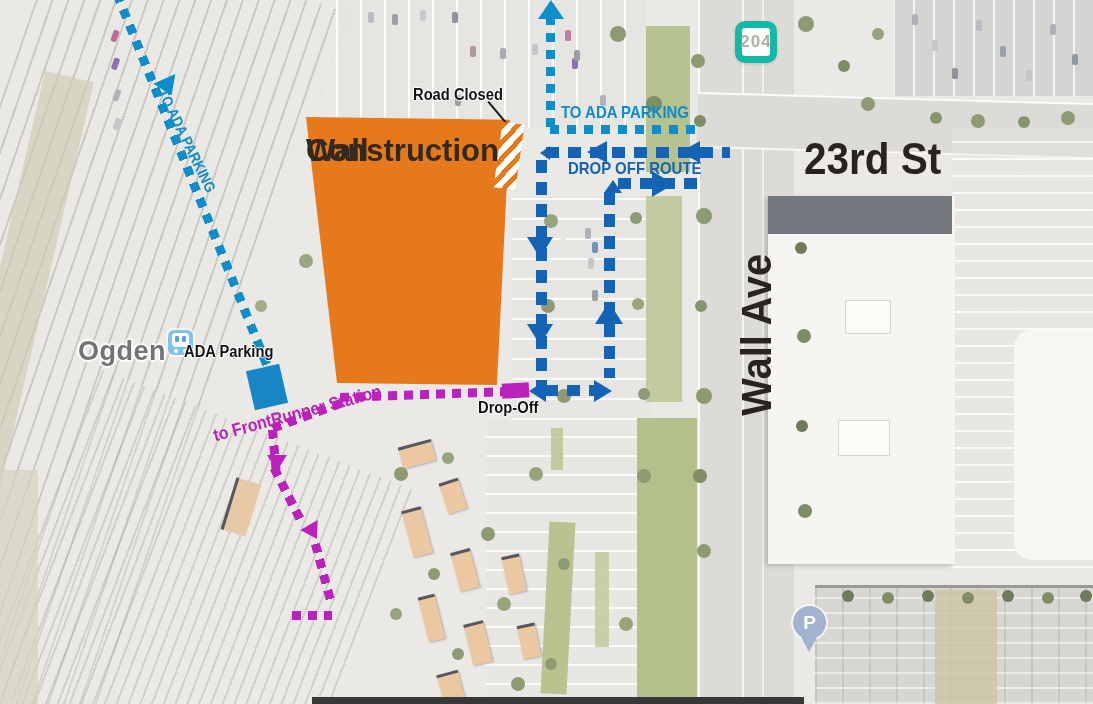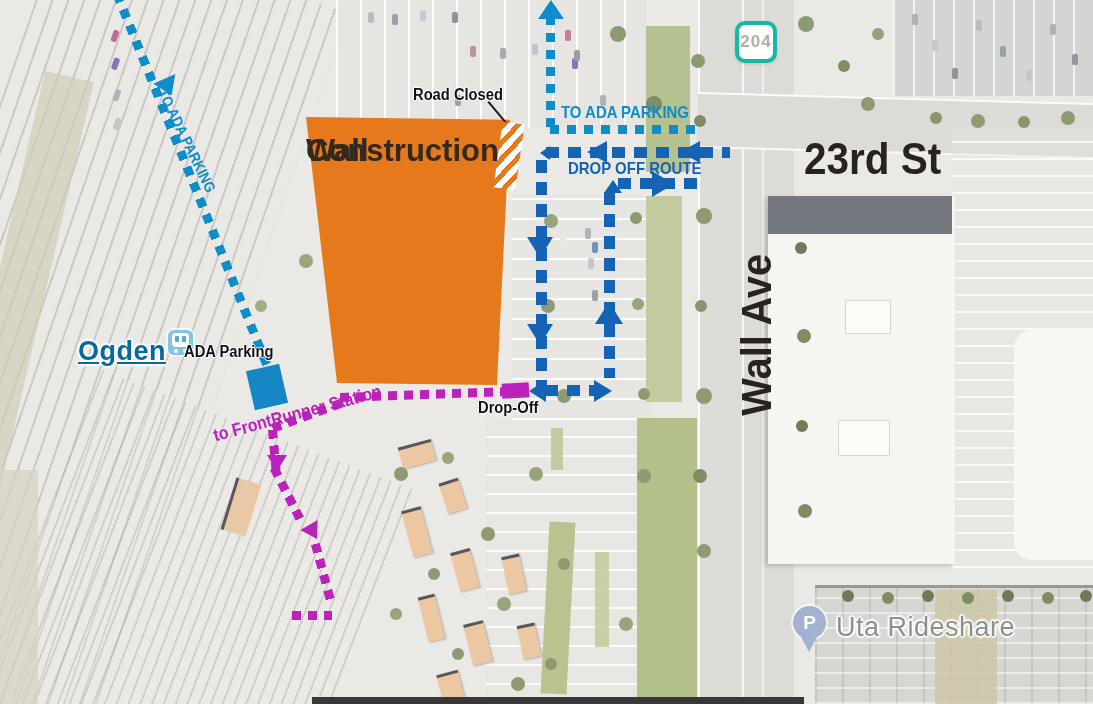--- a/index.html
+++ b/index.html
@@ -76,23 +76,23 @@
       600px 95px #b0b3ba,455px 95px #9aa0a8,912px 14px #aeb1b6,932px 40px #c5c7ca,952px 68px #8e939b,
       976px 20px #b9bcc2,1000px 46px #9aa0a8,1026px 70px #c5c7ca,1050px 24px #aeb1b6,1072px 54px #9099a2,
       585px 228px #b0b3ba,588px 258px #c5c7ca,560px 235px #e8e8e6,592px 290px #9aa0a8,592px 242px #6d93c0;}
   .cars-left{left:112px;top:30px;width:6px;height:12px;border-radius:2px;background:#c06a9a;transform:rotate(20deg);
     box-shadow:10px 26px #8f6fb5,22px 55px #b0b3ba,32px 82px #c5c7ca;}
   .bottom-bar{left:312px;top:697px;width:492px;height:7px;background:#383838;}
 
   
   .gmap{font-weight:700;letter-spacing:.5px;
     text-shadow:-2px 0 2px #fff,2px 0 2px #fff,0 -2px 2px #fff,0 2px 2px #fff,-1px -1px 1px #fff,1px 1px 1px #fff;}
-  .ogden{left:78px;top:336px;font-size:27px;color:#0369a1;text-decoration:underline;}
+  .ogden{left:78px;top:336px;font-size:27px;color:#737373;}
   .rideshare{left:836px;top:612px;font-size:27px;color:#8f8f8f;font-weight:400;letter-spacing:.5px;}
-  .shield{left:735px;top:21px;width:42px;height:42px;background:#fdfdfb;border:4px solid #14b8a6;border-radius:10px;
+  .shield{left:735px;top:21px;width:42px;height:42px;background:#fdfdfb;border:7px solid #14b8a6;border-radius:10px;
     box-shadow:0 1px 3px rgba(150,148,140,.4);color:#b3afa7;font-size:17px;font-weight:700;letter-spacing:1px;
     display:flex;align-items:center;justify-content:center;}
   .pin{left:793px;top:606px;width:33px;height:33px;border-radius:50%;background:#a3b3cf;
     box-shadow:0 0 0 2px rgba(255,255,255,.7);color:#fff;font-weight:700;font-size:19px;
     display:flex;align-items:center;justify-content:center;}
   .pin-tail{left:801px;top:637px;width:0;height:0;border-left:8px solid transparent;border-right:8px solid transparent;
     border-top:15px solid #a3b3cf;}
 
   
   .street{color:var(--ink);font-weight:700;white-space:nowrap;}
@@ -181,21 +181,20 @@
   <div class="shelter" style="left:440px;top:672px;width:22px;height:32px;transform:rotate(-15deg);"></div>
   <div class="platform-bldg"></div>
 
   <div class="trees"></div>
   <div class="cars"></div>
   <div class="cars-left"></div>
   <div class="bottom-bar"></div>
 
   <div class="gmap ogden">Ogden</div>
   <div class="shield">204</div>
-  <div class="gmap rideshare">Uta Rideshare</div>
   <div class="pin">P</div>
   <div class="pin-tail"></div>
 
   <div class="street st23">
       <span>23rd St</span>
     </div>
   <div class="street wall">
       <span>Wall Ave</span>
     </div>
 

